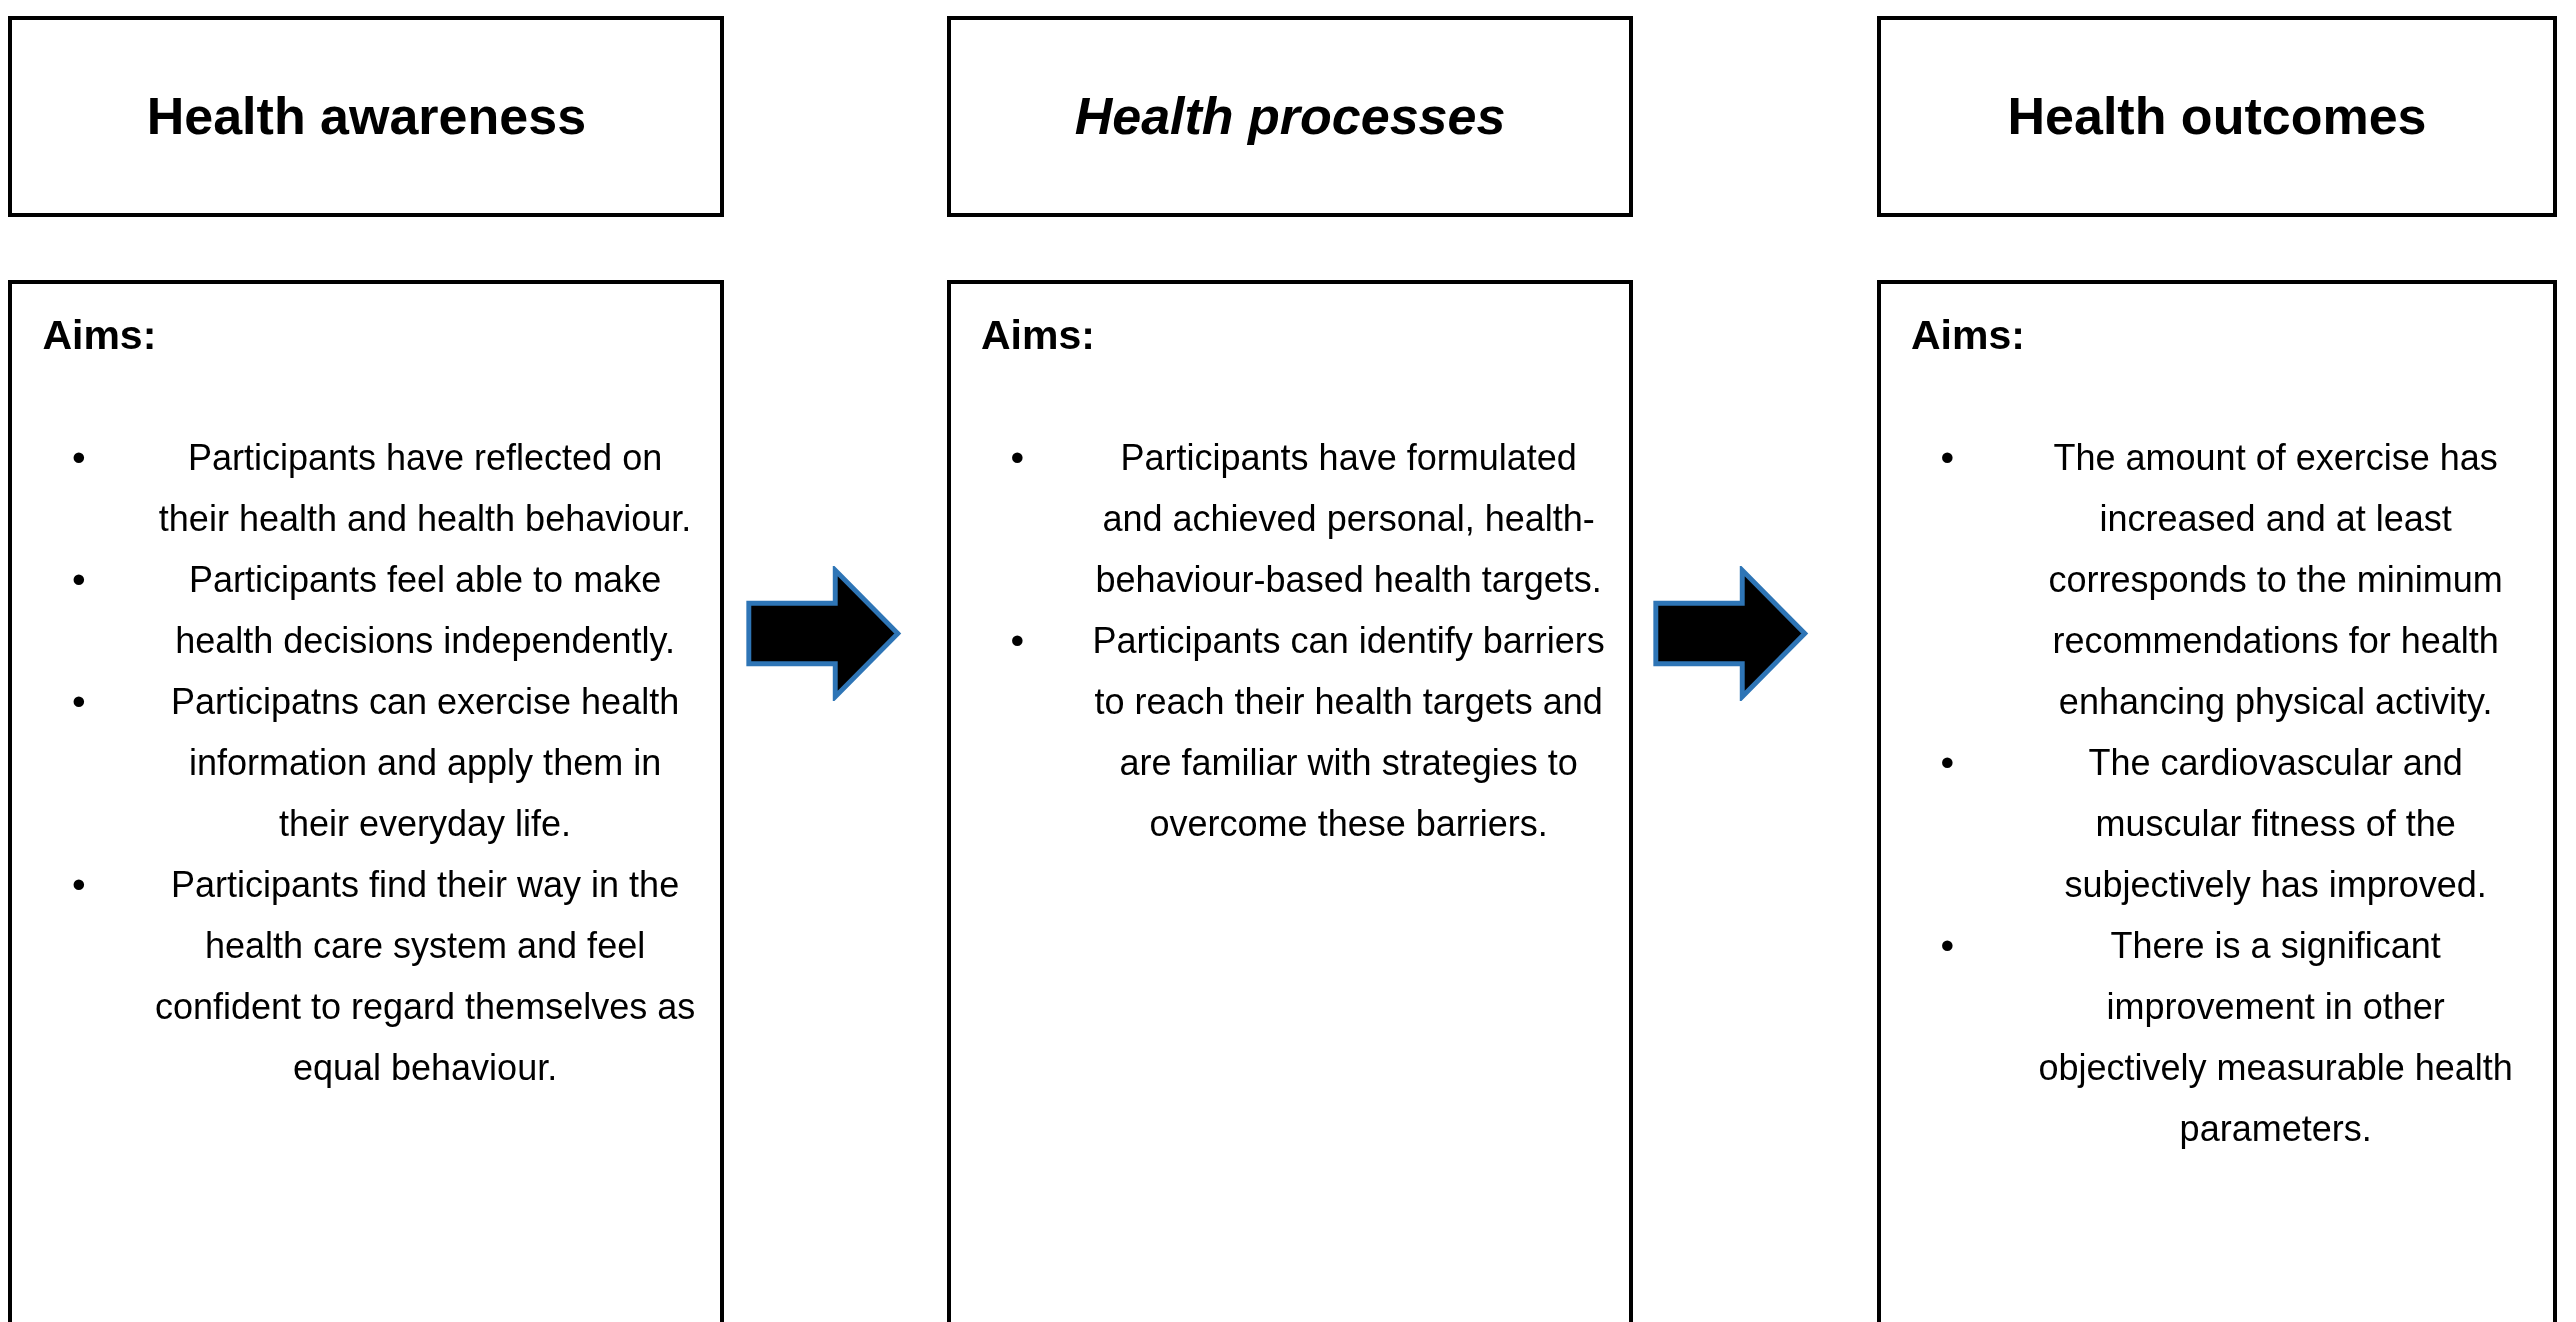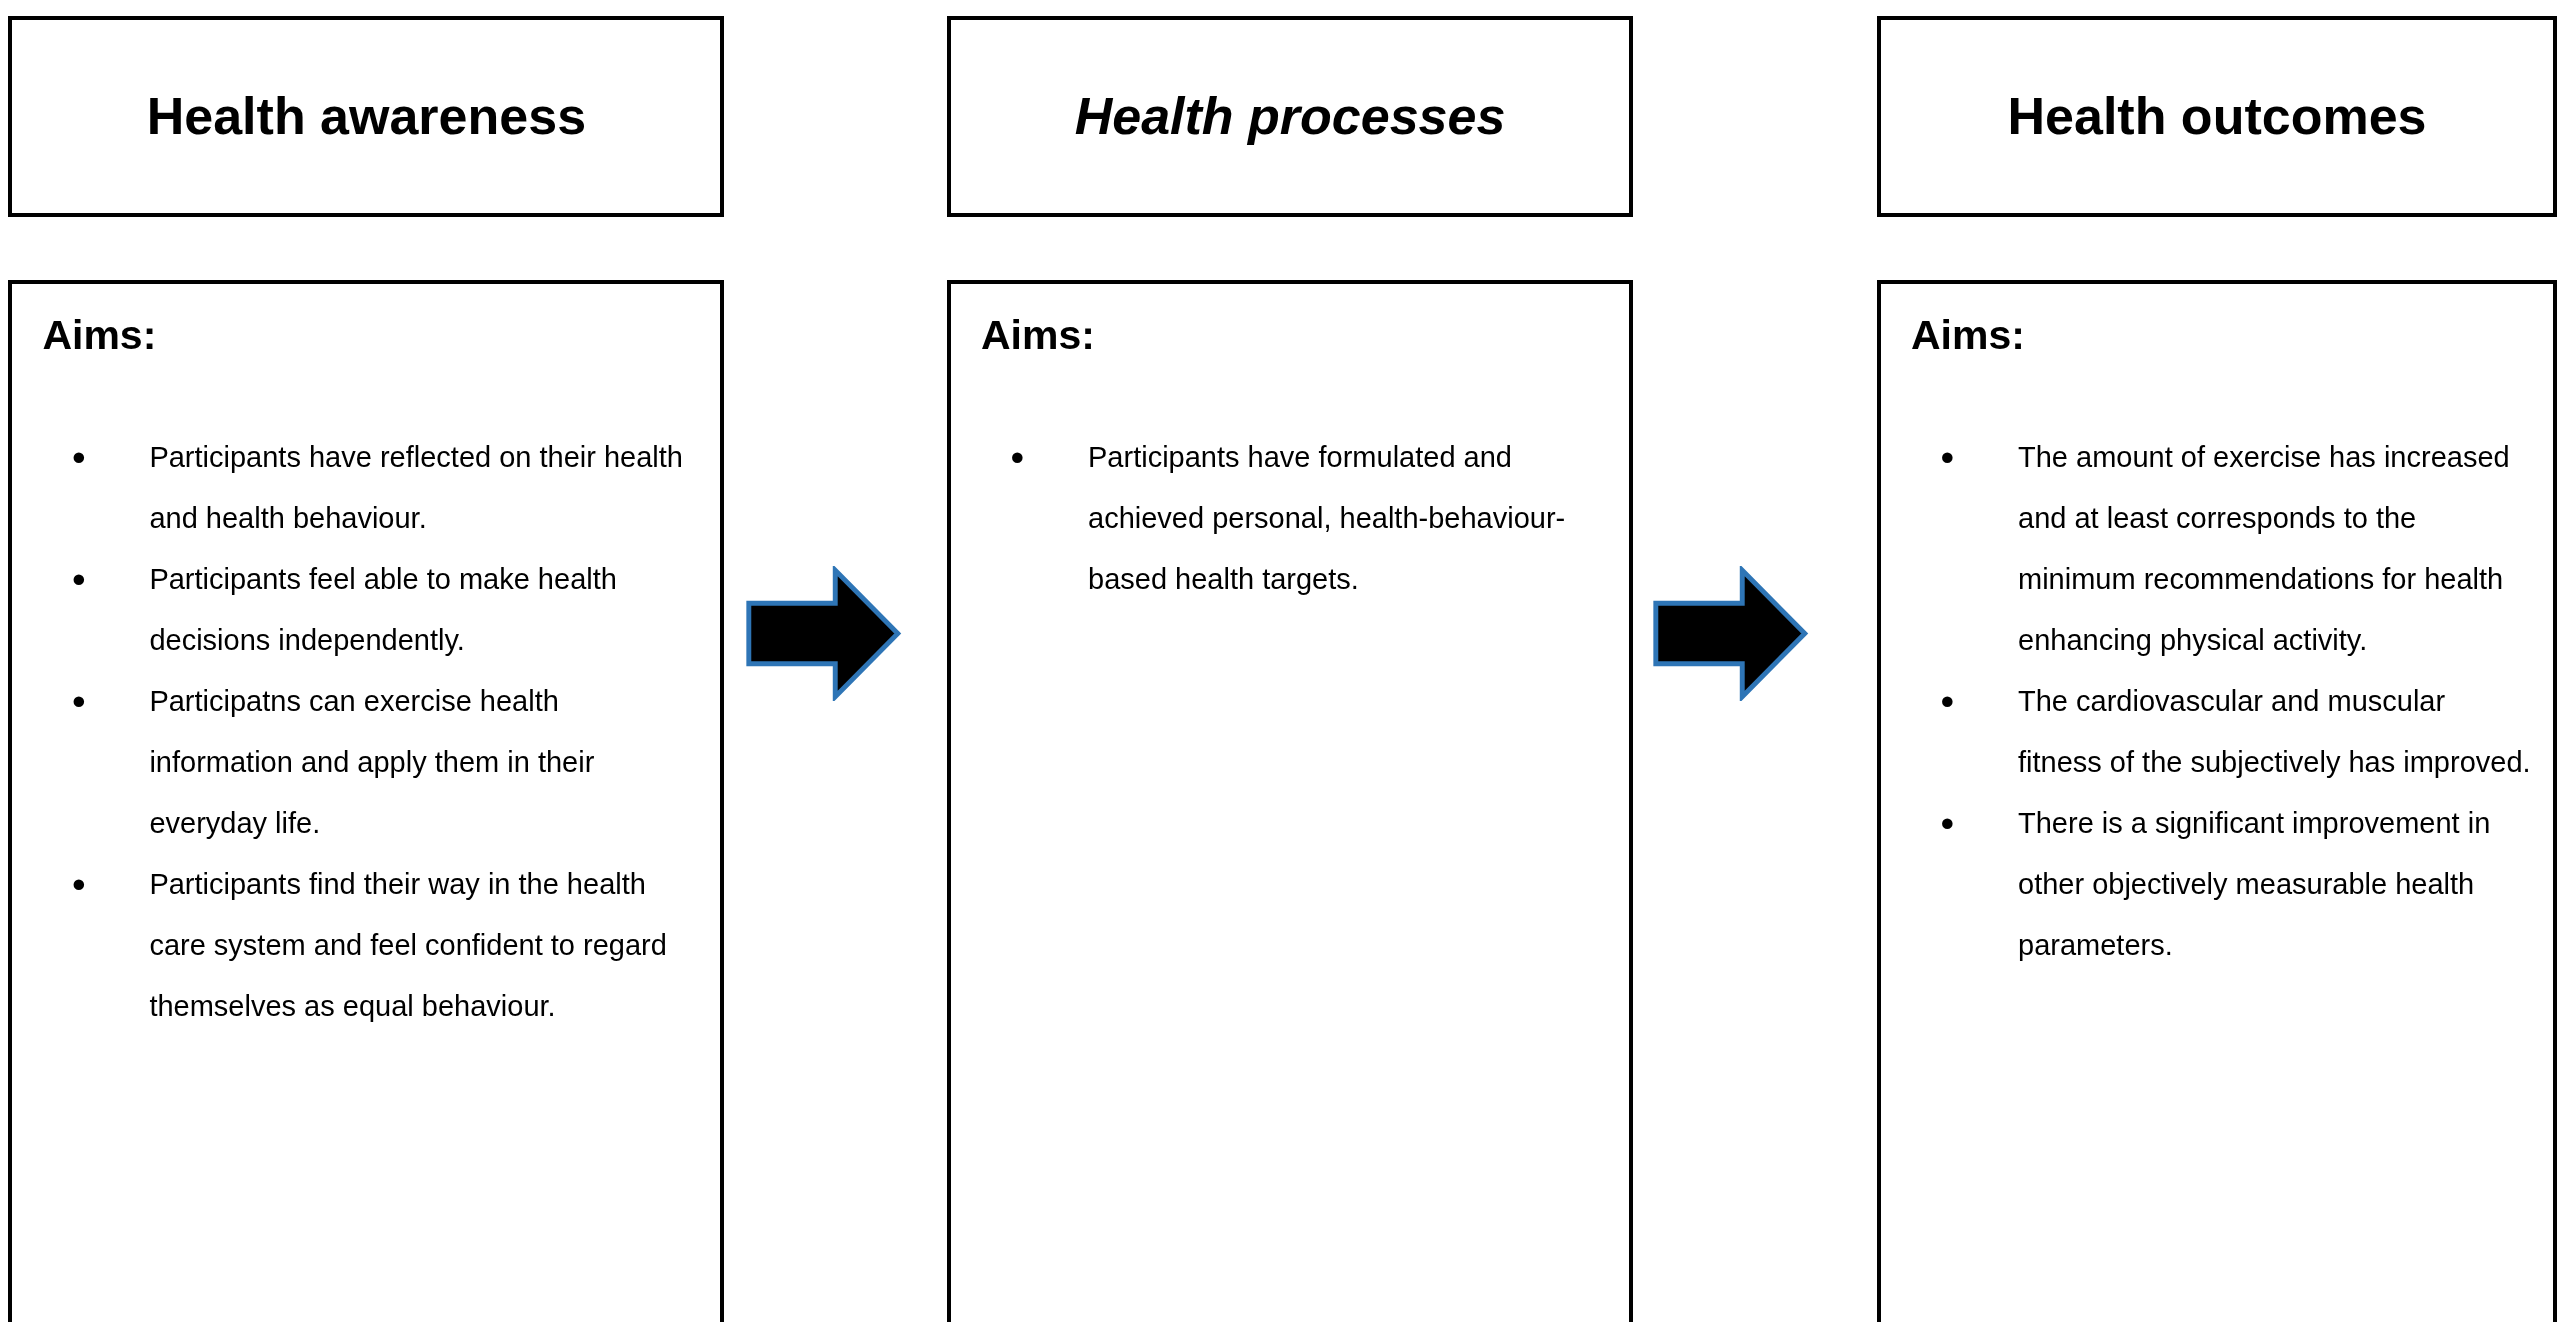--- a/index.html
+++ b/index.html
@@ -38,22 +38,23 @@
   }
   .aims-title {
     font-size: 41px;
     font-weight: bold;
     line-height: 61px;
   }
   ul.bullets {
     list-style: none;
     margin: 61px 0 0 0;
     padding: 0;
-    font-size: 29px;
+    font-size: 36px;
     line-height: 61px;
+    text-align: center;
   }
   ul.bullets li {
     position: relative;
     padding-left: 107px;
   }
   ul.bullets li::before {
     content: "\2022";
     position: absolute;
     left: 29.5px;
     top: 0;
@@ -93,20 +94,21 @@
     <polygon points="4,53 127,53 127,6 216,96 127,186 127,139 4,139" fill="#000000" stroke="#2E75B6" stroke-width="7" stroke-linejoin="miter"></polygon>
   </svg>
 
   <div class="box header-box col2" style="border-color: rgb(0, 0, 0); font-style: italic;">
     <div class="header-label">Health processes</div>
   </div>
   <div class="box aims-box col2" style="border-color: rgb(0, 0, 0);">
     <div class="aims-title">Aims:</div>
     <ul class="bullets">
         <li>Participants have formulated and achieved personal, health-behaviour-based health targets.</li>
+        <li>Participants can identify barriers to reach their health targets and are familiar with strategies to overcome these barriers.</li>
       </ul>
   </div>
 
   <svg class="arrow arrow2" viewBox="0 0 222 192">
     <polygon points="4,53 127,53 127,6 216,96 127,186 127,139 4,139" fill="#000000" stroke="#2E75B6" stroke-width="7" stroke-linejoin="miter"></polygon>
   </svg>
 
   <div class="box header-box col3" style="border-color: rgb(0, 0, 0);">
     <div class="header-label">Health outcomes</div>
   </div>

